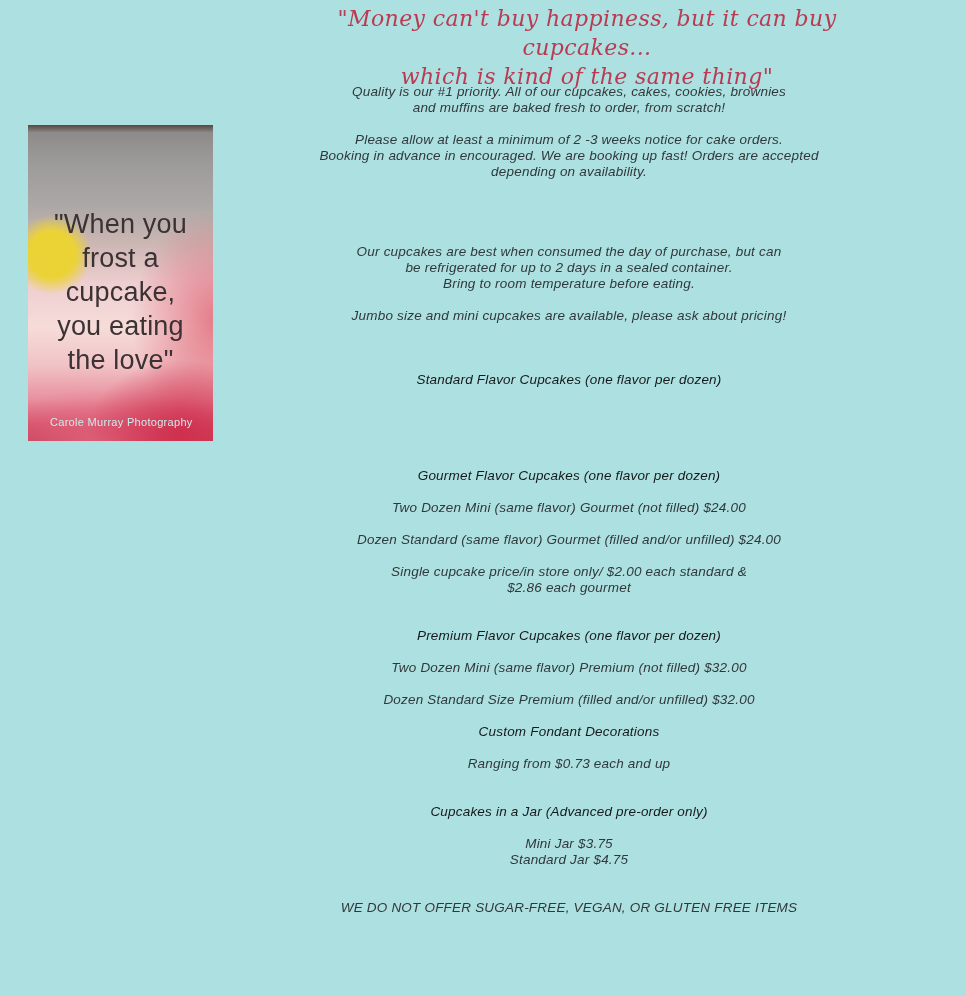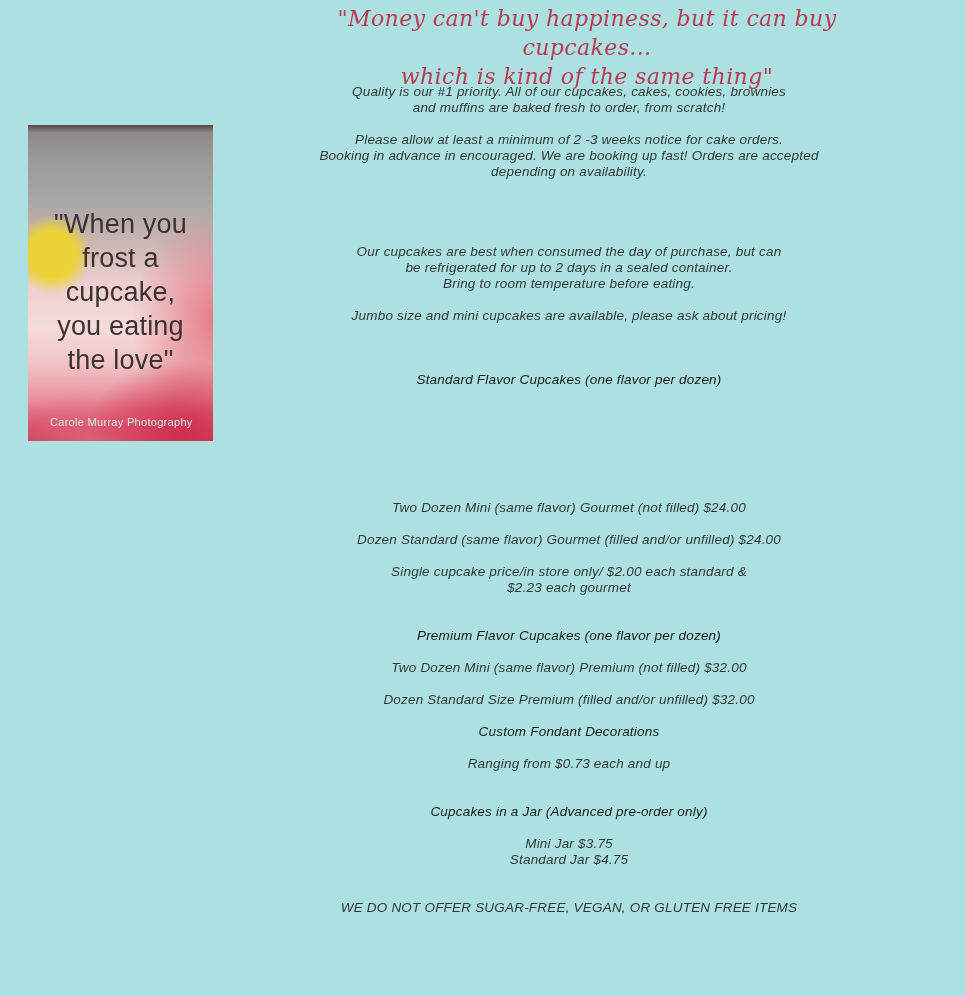--- a/index.html
+++ b/index.html
@@ -98,25 +98,26 @@
   <div class="para" style="top:244px">
     <div>Our cupcakes are best when consumed the day of purchase, but can</div>
     <div>be refrigerated for up to 2 days in a sealed container.</div>
     <div>Bring to room temperature before eating.</div>
   </div>
 
   <div class="para" style="top:308px">Jumbo size and mini cupcakes are available, please ask about pricing!</div>
 
   <div class="heading" style="top:372px">Standard Flavor Cupcakes (one flavor per dozen)</div>
 
+  <div class="heading" style="top:468px">Gourmet Flavor Cupcakes (one flavor per dozen)</div>
   <div class="para" style="top:500px">Two Dozen Mini (same flavor) Gourmet (not filled) $24.00</div>
   <div class="para" style="top:532px">Dozen Standard (same flavor) Gourmet (filled and/or unfilled) $24.00</div>
   <div class="para" style="top:564px">
     <div>Single cupcake price/in store only/ $2.00 each standard &amp;</div>
-    <div>$2.23 each gourmet</div>
+    <div>$2.86 each gourmet</div>
   </div>
 
   <div class="heading" style="top:628px">Premium Flavor Cupcakes (one flavor per dozen)</div>
   <div class="para" style="top:660px">Two Dozen Mini (same flavor) Premium (not filled) $32.00</div>
   <div class="para" style="top:692px">Dozen Standard Size Premium (filled and/or unfilled) $32.00</div>
 
   <div class="heading" style="top:724px">Custom Fondant Decorations</div>
   <div class="para" style="top:756px">Ranging from $0.73 each and up</div>
 
   <div class="heading" style="top:804px">Cupcakes in a Jar (Advanced pre-order only)</div>

